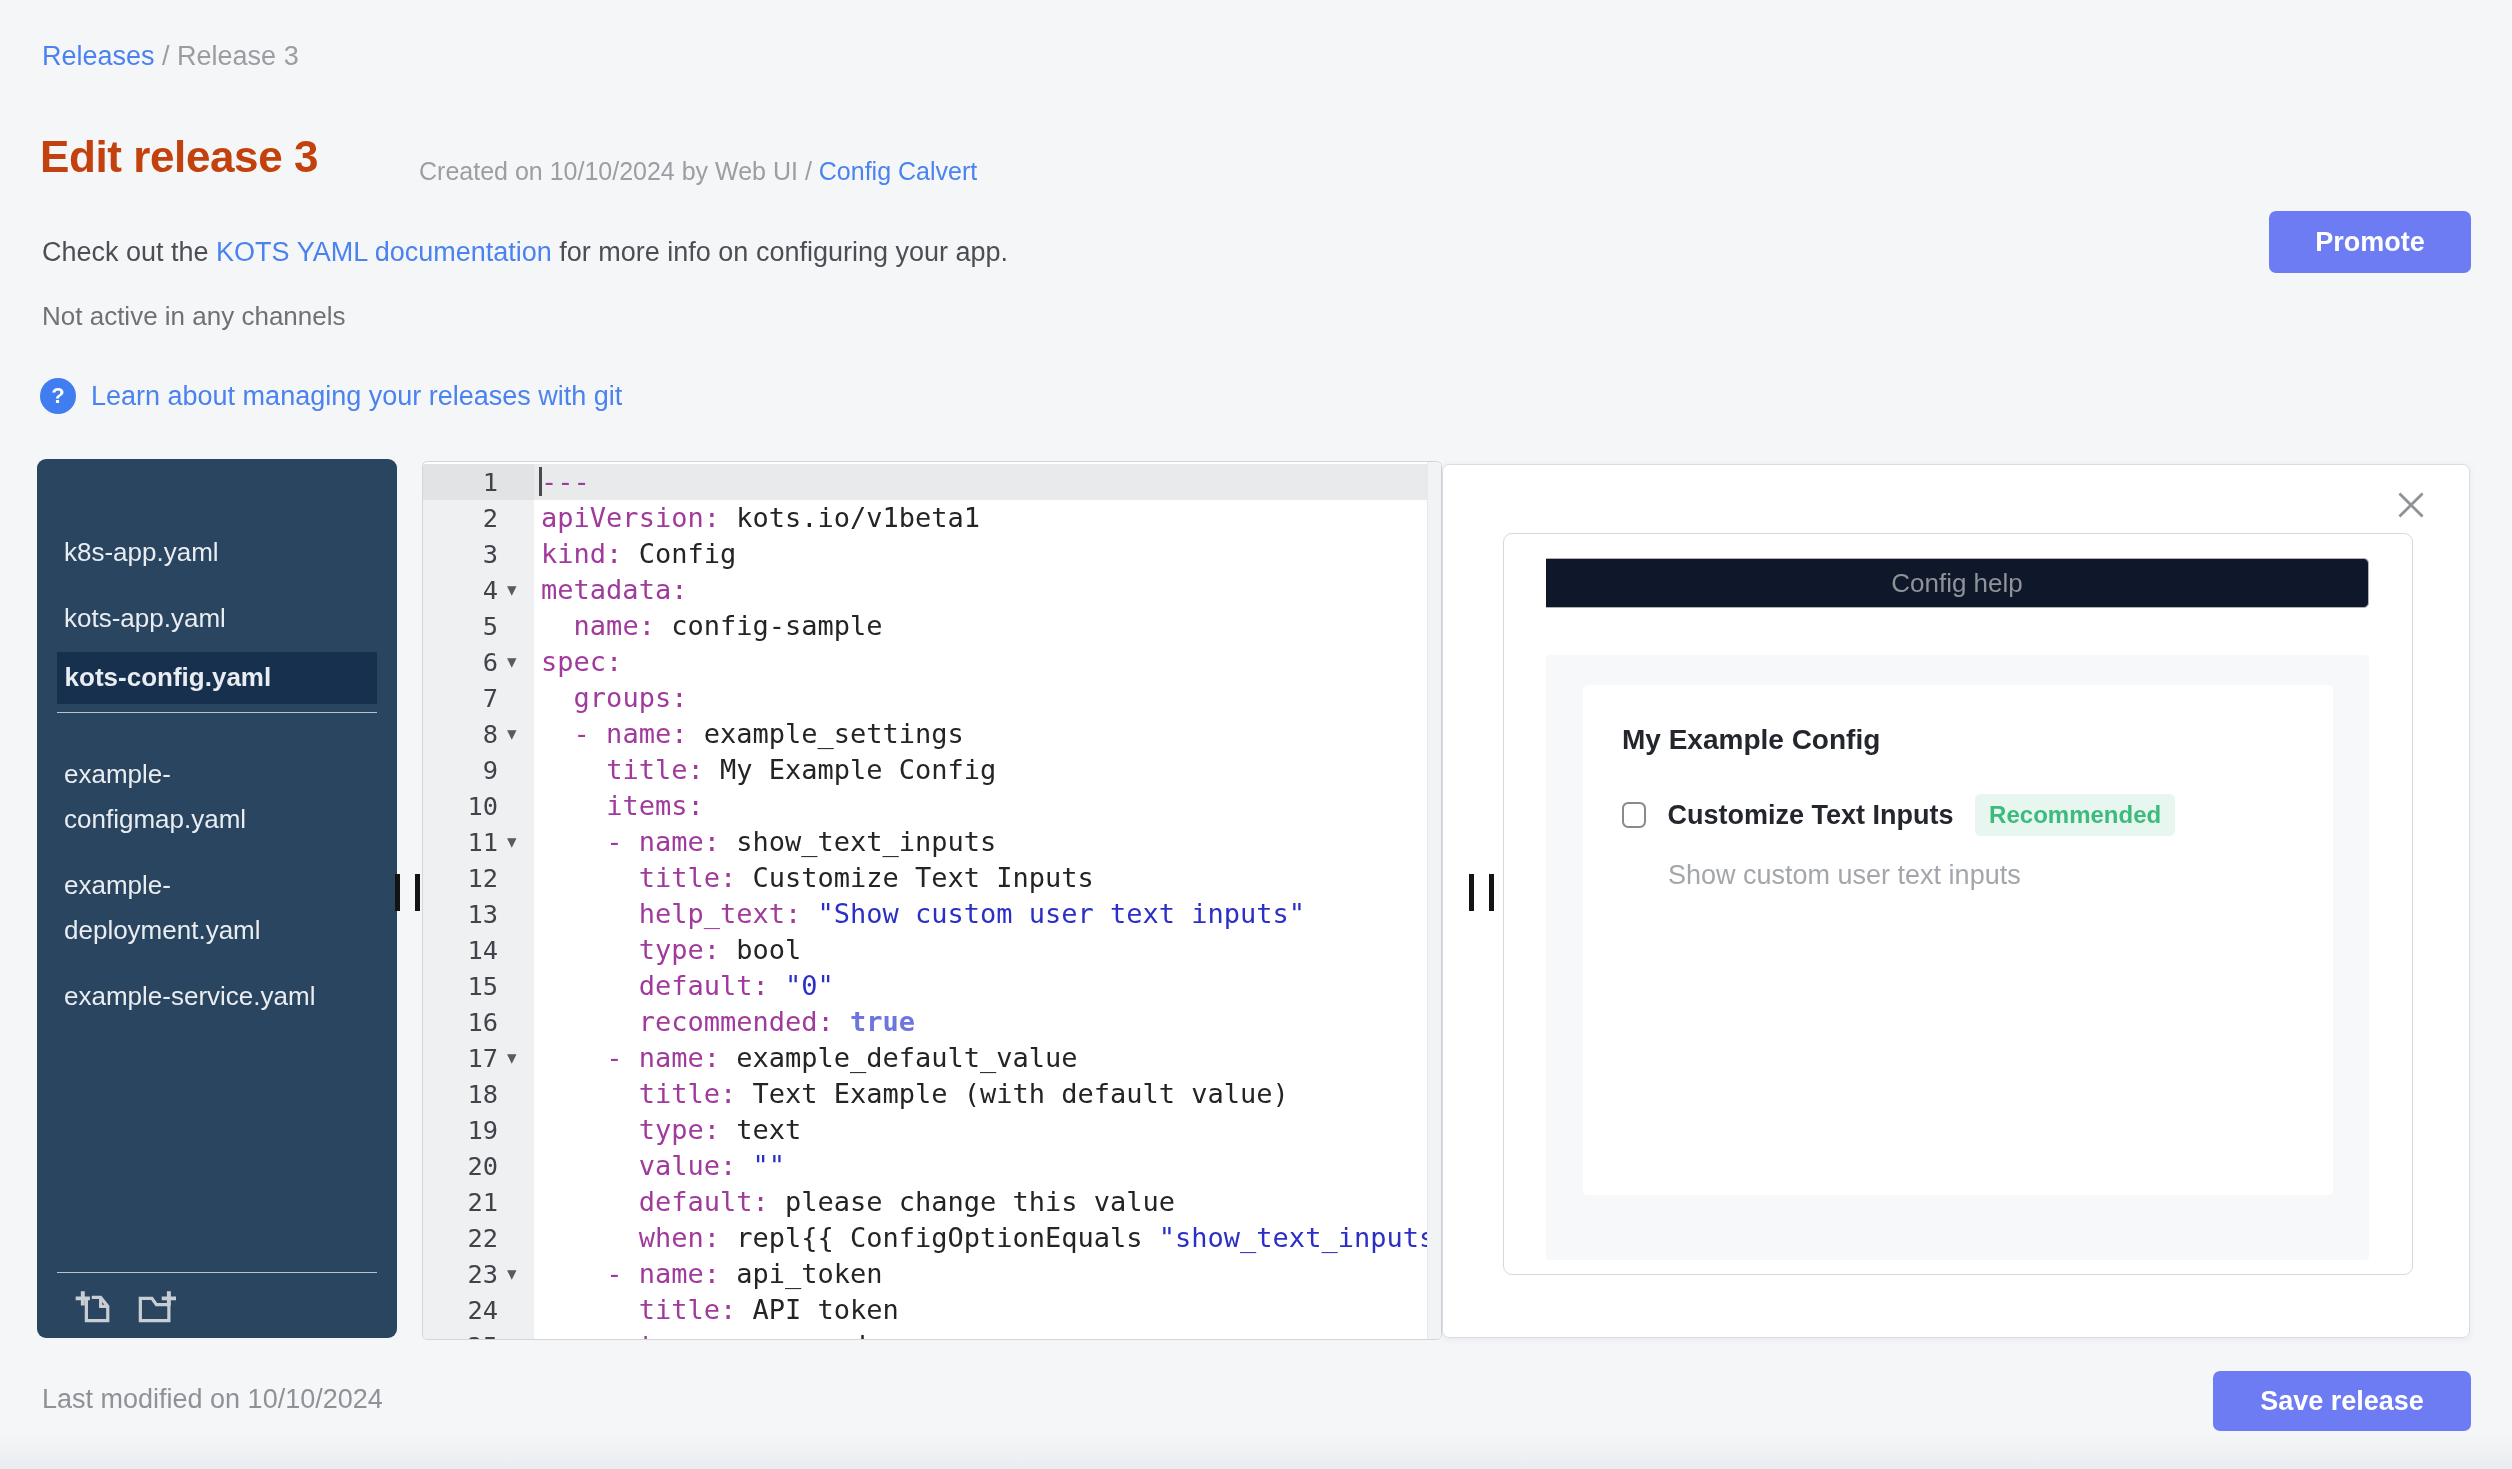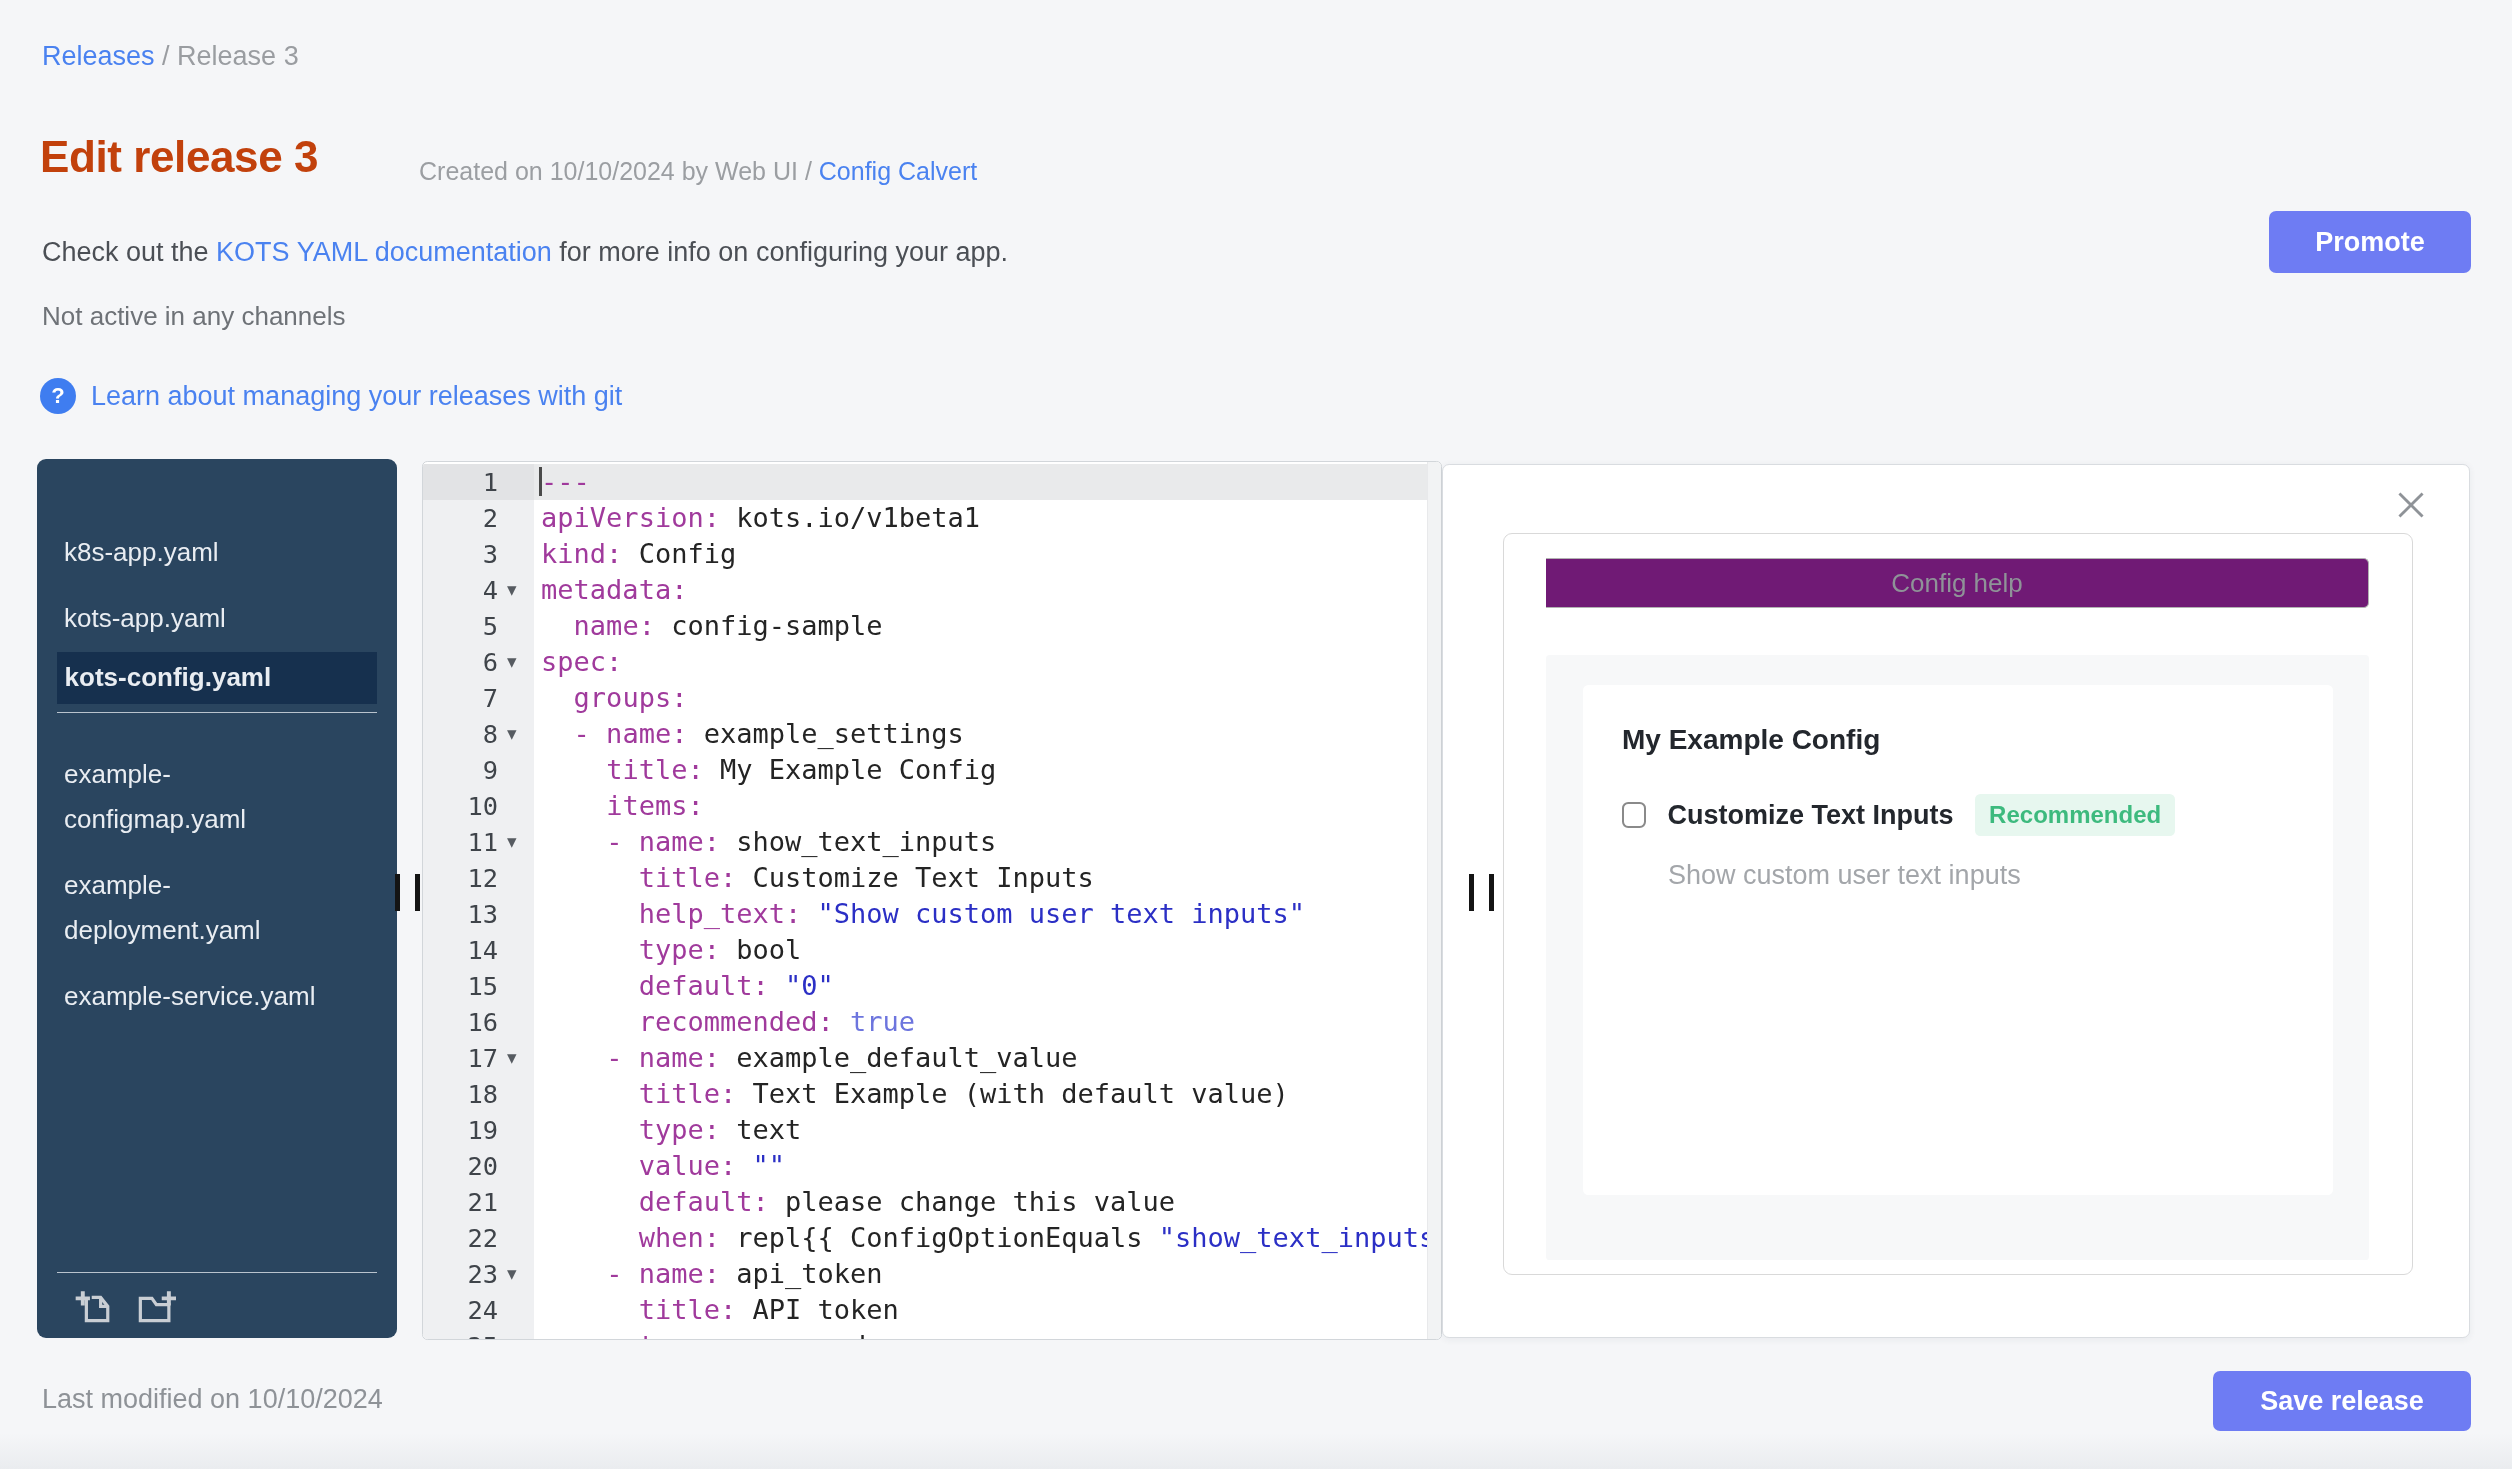--- a/index.html
+++ b/index.html
@@ -82,37 +82,37 @@
     font-size:19px;color:#565b61;font-family:"DejaVu Sans",sans-serif;cursor:pointer;}
   .codecell{flex:1;height:100%;display:flex;align-items:center;padding-left:7.1px;
     font-family:"DejaVu Sans Mono",monospace;font-size:27px;white-space:pre;color:#242424;}
   .codecell span{white-space:pre;}
   .line.active .codecell{background:#e9eaeb;}
   .line.active .gutter{background:#e2e3e5;}
   .cursor{position:absolute;left:116px;top:3.6px;width:2.7px;height:29px;background:#4a4a4a;}
   .tk-k{color:var(--yaml-key);}
   .tk-t{color:#242424;}
   .tk-s{color:var(--yaml-str);}
-  .tk-b{color:var(--yaml-bool);}
+  .tk-b{color:var(--yaml-bool);font-weight:bold;}
   .scroll-track{position:absolute;right:0;top:0;width:14.3px;height:100%;
     background:#f2f3f4;border-left:0.9px solid #e8e9eb;z-index:3;cursor:pointer;}
 
   
   .panel{left:1442px;top:464px;width:1028px;height:874px;background:#fff;
     border:0.9px solid #d9dce0;border-radius:7.1px;box-shadow:0 1.8px 7.1px rgba(40,50,60,0.06);}
   .close-btn{position:absolute;left:947px;top:21.4px;width:41px;height:41px;background:none;
     border:none;cursor:pointer;padding:0;}
   .close-btn svg{stroke:#8f9398;stroke-width:3.2;}
   .inner-card{position:absolute;left:60px;top:68px;width:910px;height:742px;
     border:1.8px solid #d9d9d9;border-radius:9px;background:#fff;}
   .tabs{position:absolute;left:42px;top:24px;width:823px;height:50px;display:flex;
     border-radius:5.3px;}
   .tab{flex:1;display:flex;align-items:center;justify-content:center;font-size:26px;cursor:pointer;}
   .tab.active{background:var(--tab-active);color:#fff;border-radius:5.3px 0 0 5.3px;border:0.9px solid var(--tab-active);}
-  .tab.inactive{background:#701a75;color:#8f9398;border:1.8px solid #b2b2b2;border-left:none;border-radius:0 5.3px 5.3px 0;}
+  .tab.inactive{background:#0f172a;color:#8f9398;border:1.8px solid #b2b2b2;border-left:none;border-radius:0 5.3px 5.3px 0;}
   .surface{position:absolute;left:42px;top:121px;width:823px;height:605px;background:#f7f8f9;border-radius:3.6px;}
   .config-card{position:absolute;left:37px;top:30px;width:750px;height:510px;background:#fff;border-radius:5.3px;}
   .group-title{position:absolute;left:39px;top:39px;font-size:28px;font-weight:700;color:#23272d;}
   .item-row{position:absolute;left:39px;top:109px;display:flex;align-items:center;gap:21.4px;}
   .checkbox{width:24px;height:26px;border:2.7px solid #8a8a8a;border-radius:6.2px;background:#fff;cursor:pointer;}
   .item-label{font-size:27px;font-weight:700;color:#23272d;}
   .badge{background:var(--badge-bg);color:var(--badge-text);font-size:24px;font-weight:700;
     padding:7.1px 14.3px;border-radius:5.3px;}
   .help-text{position:absolute;left:85px;top:175px;font-size:27px;color:#a3a6aa;}
 

